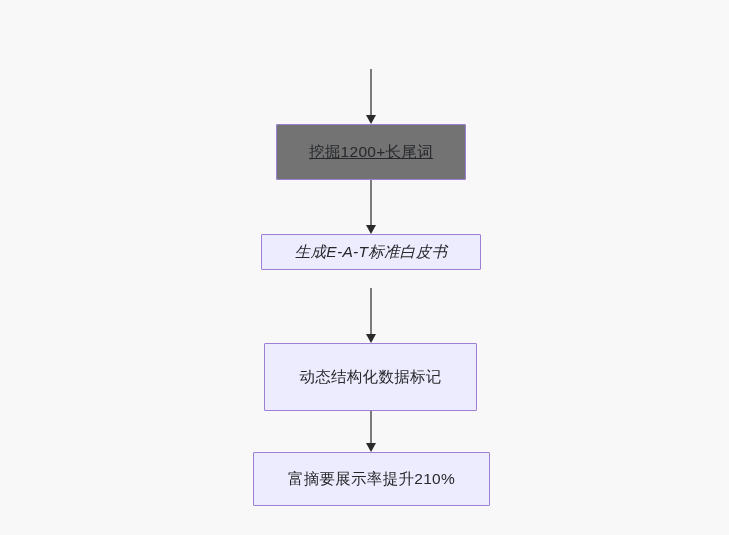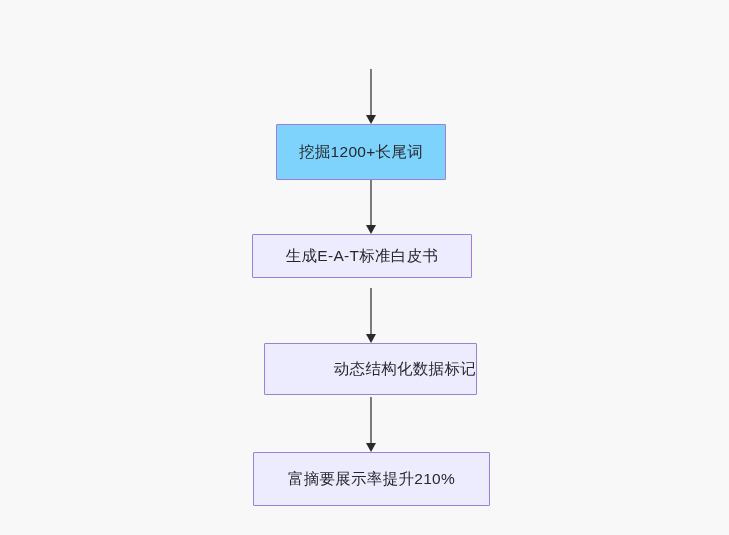--- a/index.html
+++ b/index.html
@@ -71,25 +71,25 @@
       <div class="edge-head" style="top: 45px; border-top-color: rgb(42, 42, 42);"></div>
     </div>
     <div class="edge" style="left: 370px; top: 288px; width: 2px; height: 55px;">
       <div class="edge-line" style="height: 47px; background: rgb(123, 123, 123);"></div>
       <div class="edge-head" style="top: 46px; border-top-color: rgb(42, 42, 42);"></div>
     </div>
     <div class="edge" style="left: 370px; top: 397px; width: 2px; height: 55px;">
       <div class="edge-line" style="height: 47px; background: rgb(123, 123, 123);"></div>
       <div class="edge-head" style="top: 46px; border-top-color: rgb(42, 42, 42);"></div>
     </div>
-    <div class="node" style="left: 276px; top: 124px; width: 170px; height: 56px; background: #7dd3fc; border-color: rgb(157, 127, 214); color: rgb(38, 40, 43);">
+    <div class="node" style="left: 276px; top: 124px; width: 190px; height: 56px; background: #737373; border-color: rgb(157, 127, 214); color: rgb(38, 40, 43); text-decoration: underline;">
       <span class="node-label">挖掘1200+长尾词</span>
     </div>
-    <div class="node" style="left: 252px; top: 234px; width: 220px; height: 44px; background: rgb(236, 236, 254); border-color: rgb(157, 127, 214); color: rgb(38, 40, 43);">
+    <div class="node" style="left: 261px; top: 234px; width: 220px; height: 36px; background: rgb(236, 236, 254); border-color: rgb(157, 127, 214); color: rgb(38, 40, 43); font-style: italic;">
       <span class="node-label">生成E-A-T标准白皮书</span>
     </div>
-    <div class="node" style="left: 264px; top: 343px; width: 213px; height: 52px; background: rgb(236, 236, 254); border-color: rgb(157, 127, 214); color: rgb(38, 40, 43); justify-content: flex-end;">
+    <div class="node" style="left: 264px; top: 343px; width: 213px; height: 68px; background: rgb(236, 236, 254); border-color: rgb(157, 127, 214); color: rgb(38, 40, 43);">
       <span class="node-label">动态结构化数据标记</span>
     </div>
     <div class="node" style="left: 253px; top: 452px; width: 237px; height: 54px; background: rgb(236, 236, 254); border-color: rgb(157, 127, 214); color: rgb(38, 40, 43);">
       <span class="node-label">富摘要展示率提升210%</span>
     </div>
   </div>
 
 </body></html>

